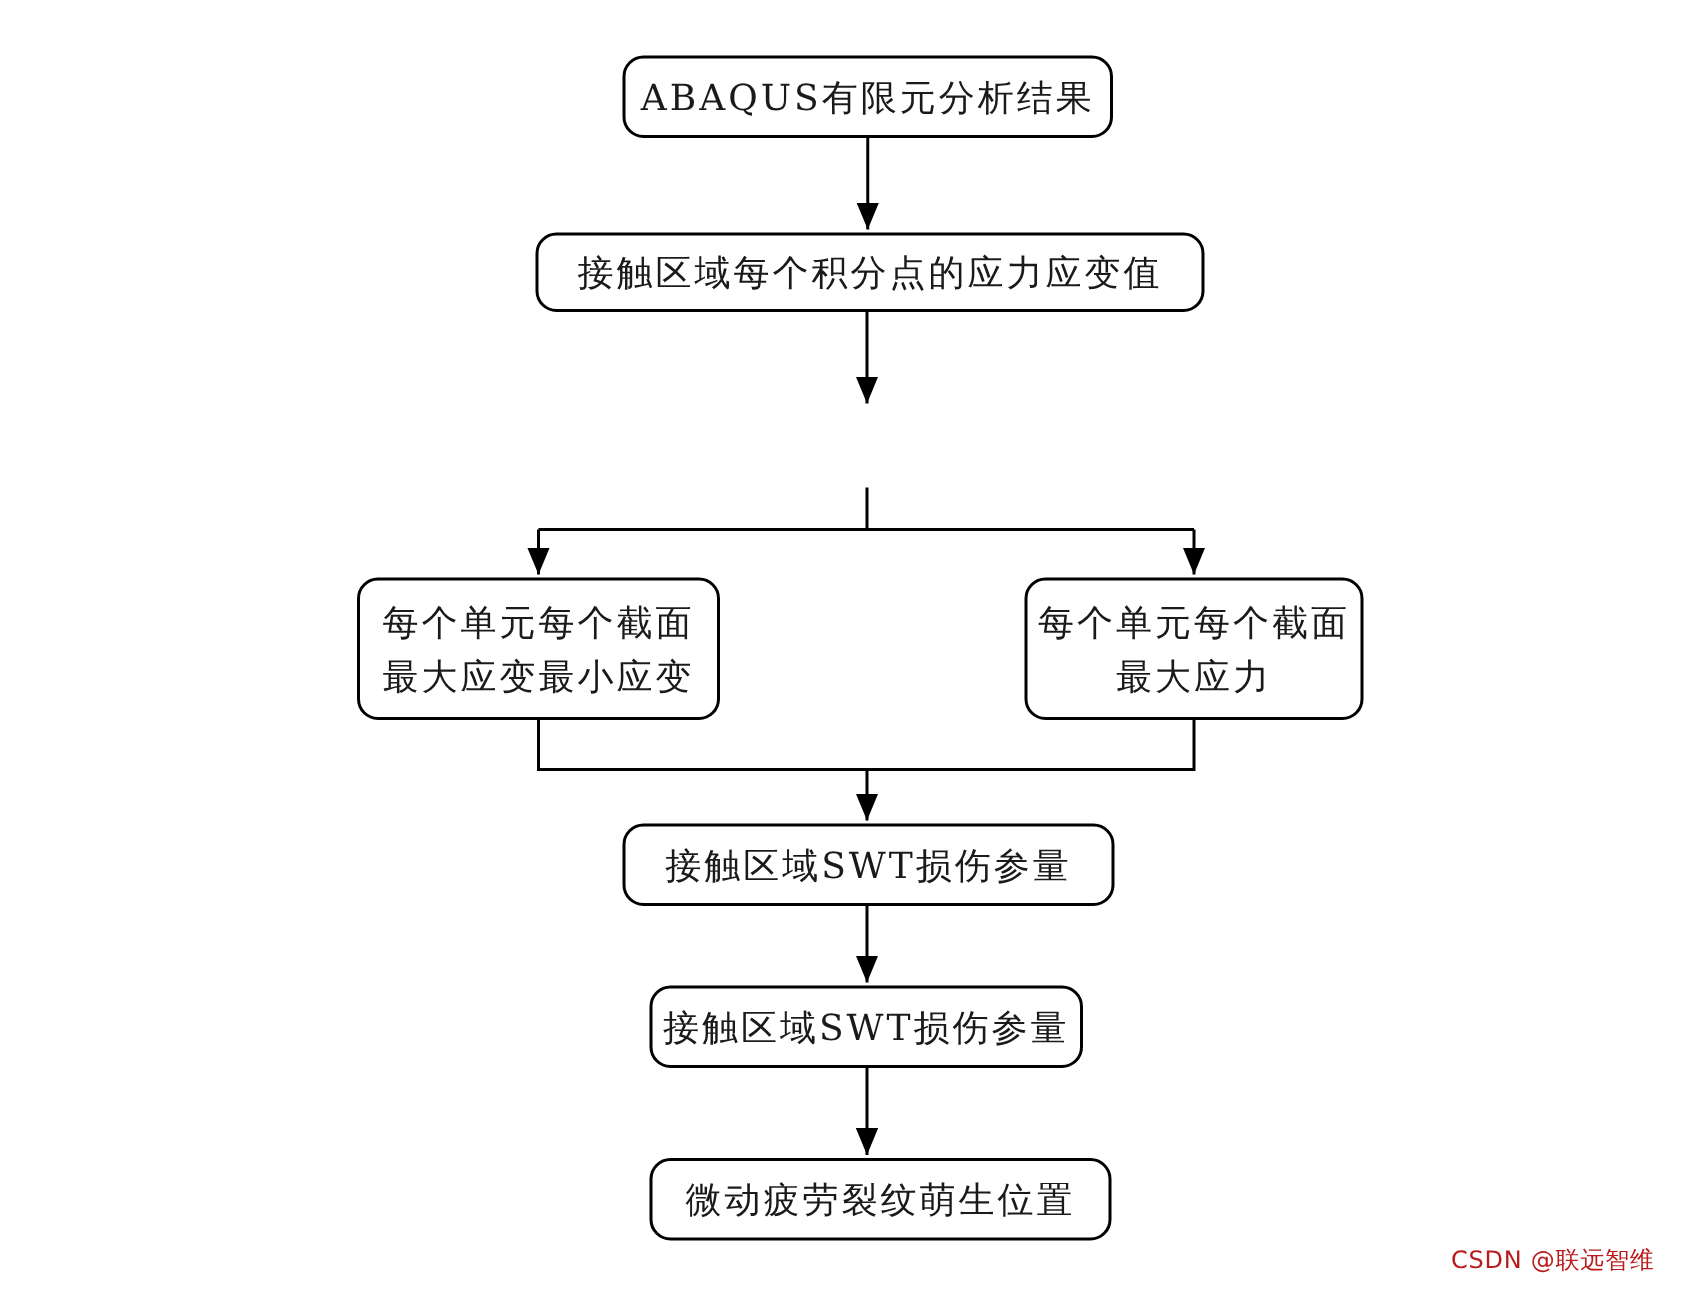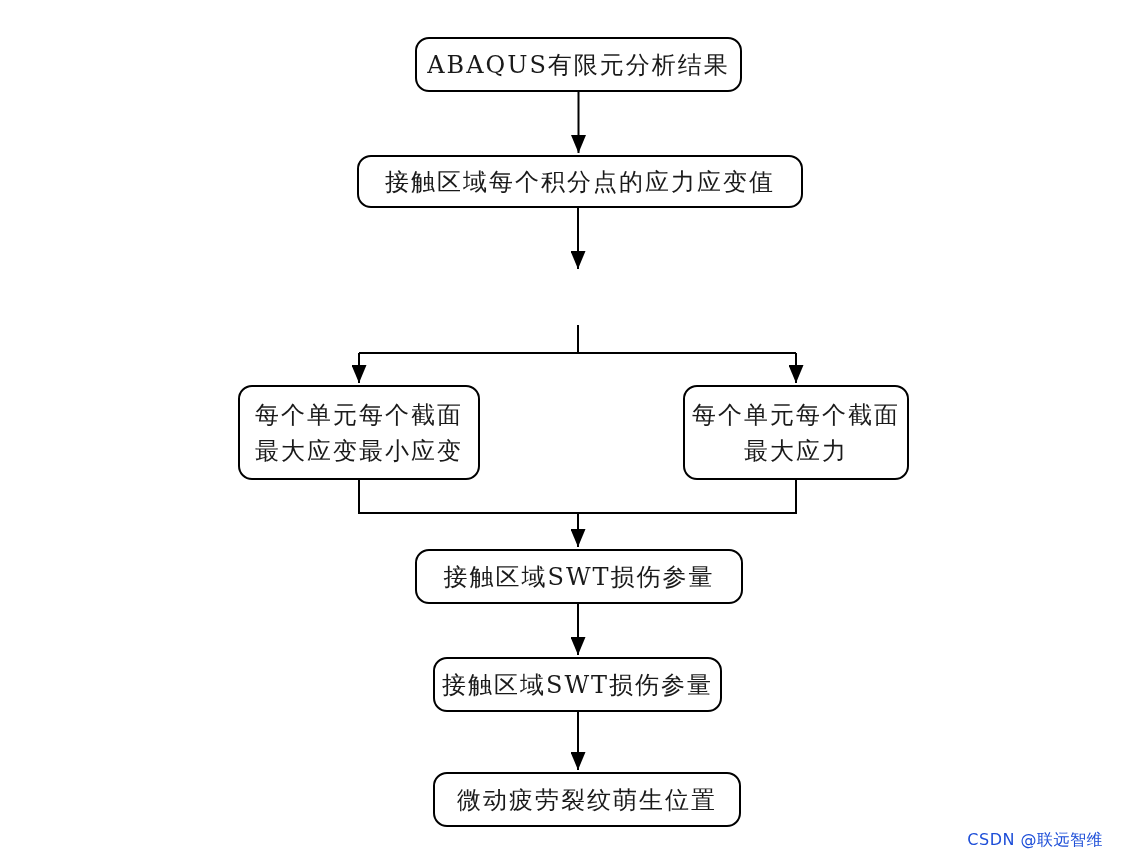--- a/index.html
+++ b/index.html
@@ -35,21 +35,21 @@
   .n5 { left: 683px; top: 385px; width: 226px; height: 95px; }
   .n6 { left: 415px; top: 549px; width: 328px; height: 55px; }
   .n7 { left: 433px; top: 657px; width: 289px; height: 55px; }
   .n8 { left: 433px; top: 772px; width: 308px; height: 55px; }
   #watermark {
     position: absolute;
     right: 24px; bottom: 8px;
     font-family: "DejaVu Sans", "Liberation Sans", sans-serif;
     font-size: 16px;
     letter-spacing: 0.5px;
-    color: #1d4ed8;
+    color: #b91c1c;
   }
 </style>
 </head>
 <body>
 
 <div id="canvas">
 
   <svg id="connectors" width="1127" height="859" viewBox="0 0 1127 859" xmlns="http://www.w3.org/2000/svg">
     <defs>
       <marker id="arrow" viewBox="0 0 12 10" refX="12" refY="5" markerWidth="9" markerHeight="7.5" orient="auto">

